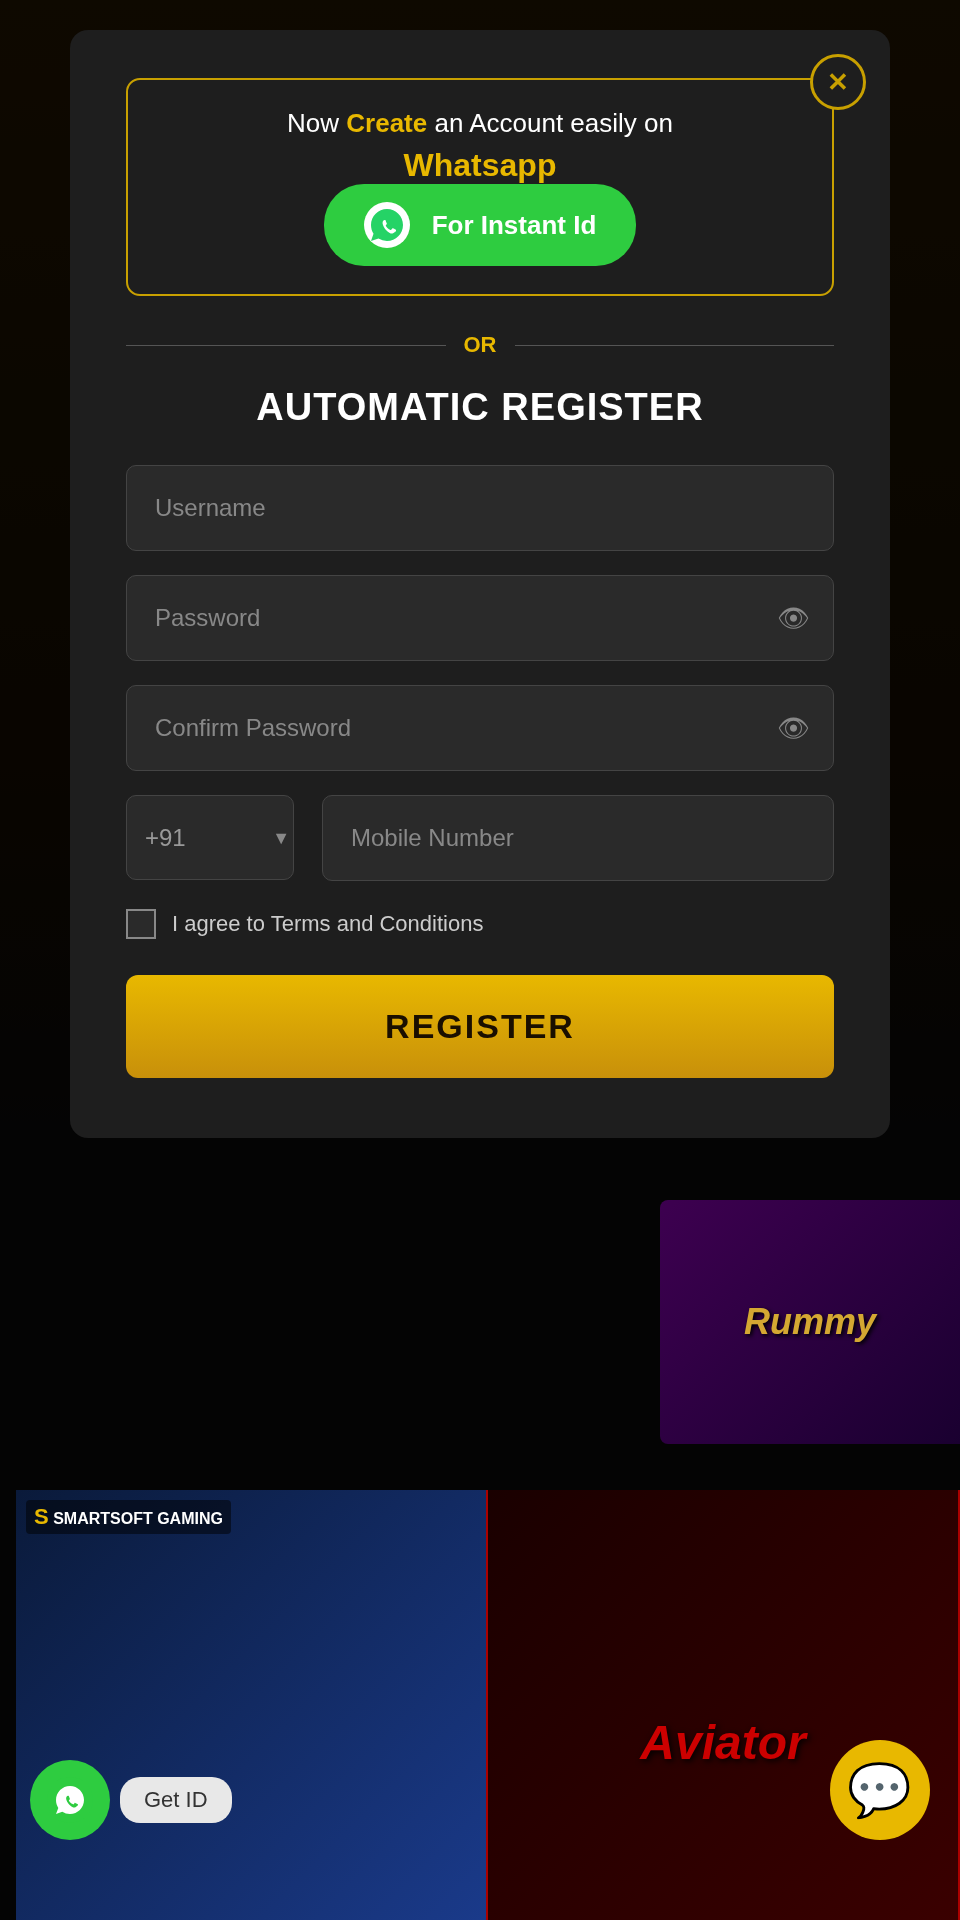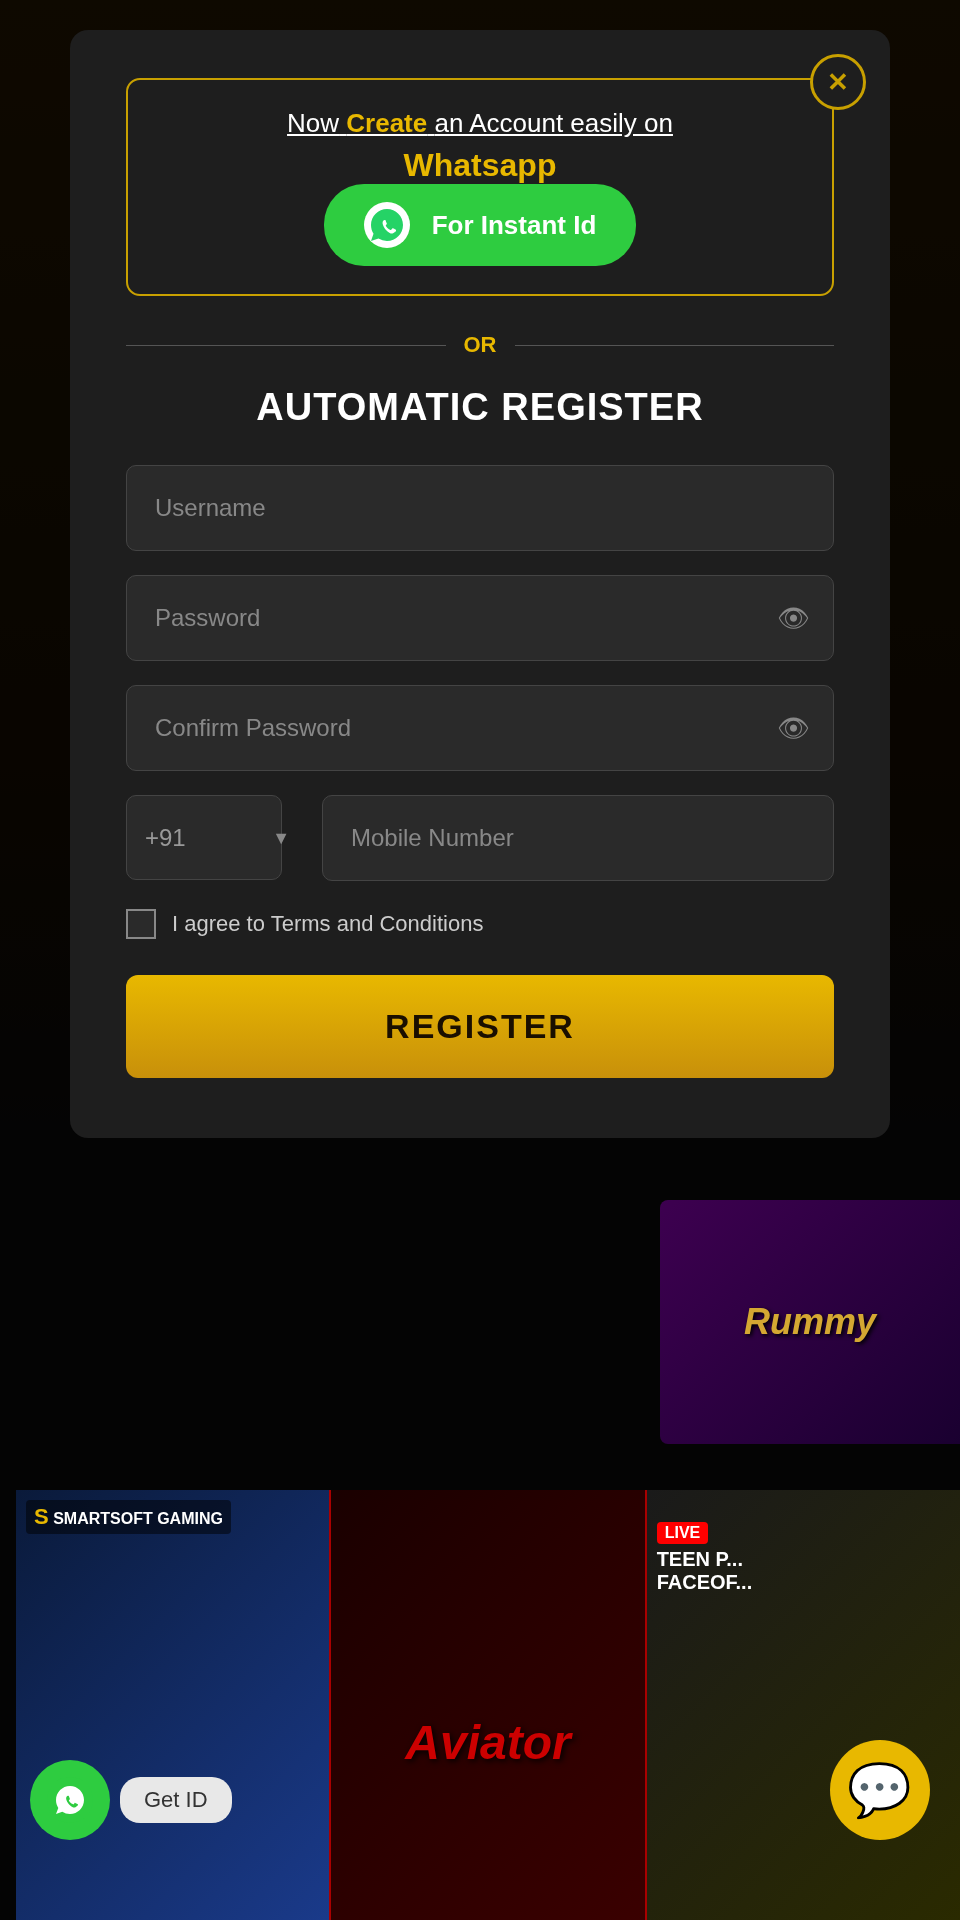--- a/index.html
+++ b/index.html
@@ -74,21 +74,20 @@
       border-radius: 14px;
       padding: 28px 24px;
       text-align: center;
       margin-bottom: 36px;
     }
 
     .whatsapp-top-text {
       color: #fff;
       font-size: 26px;
       margin-bottom: 8px;
-      text-decoration: underline;
     }
 
     .whatsapp-top-text .highlight {
       color: #e8b800;
       font-weight: bold;
     }
 
     .whatsapp-name {
       color: #e8b800;
       font-size: 32px;
@@ -179,21 +178,21 @@
     }
 
     
     .phone-row {
       display: flex;
       gap: 16px;
       margin-bottom: 28px;
     }
 
     .country-select {
-      width: 156px;
+      width: 168px;
       background: #2a2a2a;
       border: 1.5px solid #444;
       border-radius: 10px;
       padding: 28px 18px;
       color: #999;
       font-size: 24px;
       outline: none;
       appearance: none;
       -webkit-appearance: none;
       cursor: pointer;
@@ -521,27 +520,20 @@
     <div class="smartsoft-label">
       <span class="s-icon">S</span>
       <span>SMARTSOFT GAMING</span>
     </div>
   </div>
 
   <div class="bottom-card bottom-card-2">
     <div class="aviator-text">Aviator</div>
   </div>
 
-  <div class="bottom-card bottom-card-3">
-    <div class="teenpatti-text">
-      <span class="live-badge">LIVE</span><br>
-      <span>TEEN P...</span><br>
-      <span>FACEOF...</span>
-    </div>
-  </div>
 
 </div>
 
 <div class="whatsapp-float">
   <div class="wa-circle">
     <svg width="46" height="46" viewBox="0 0 46 46" fill="none">
       <circle cx="23" cy="23" r="23" fill="#2ecc40"></circle>
       <path d="M23 9C15.268 9 9 15.268 9 23c0 2.9.84 5.61 2.29 7.9L9 37l6.28-2.2A13.93 13.93 0 0023 37c7.732 0 14-6.268 14-14S30.732 9 23 9zm7.1 19.7c-.3.84-1.74 1.6-2.4 1.7-.65.1-1.46.14-2.35-.44-.54-.33-1.24-.77-2.14-1.5-2.97-2.48-3.83-5.82-3.9-6.06-.07-.24-.56-2.06.6-3.25.23-.24.6-.44.93-.44.11 0 .23.01.33.01.32.01.47.03.68.52.24.6.84 2.06.91 2.22.08.16.16.37.05.6-.1.23-.15.38-.3.6-.15.21-.31.38-.46.51-.15.14-.3.29-.13.57.18.28.78 1.29 1.67 2.08 1.15 1.02 2.12 1.34 2.42 1.49.3.14.47.12.65-.07.18-.19.75-.88.95-1.18.2-.3.4-.24.68-.15.28.1 1.77.83 2.07.98.3.15.5.22.57.34.08.12.08.72-.22 1.57z" fill="white"></path>
     </svg>
   </div>

